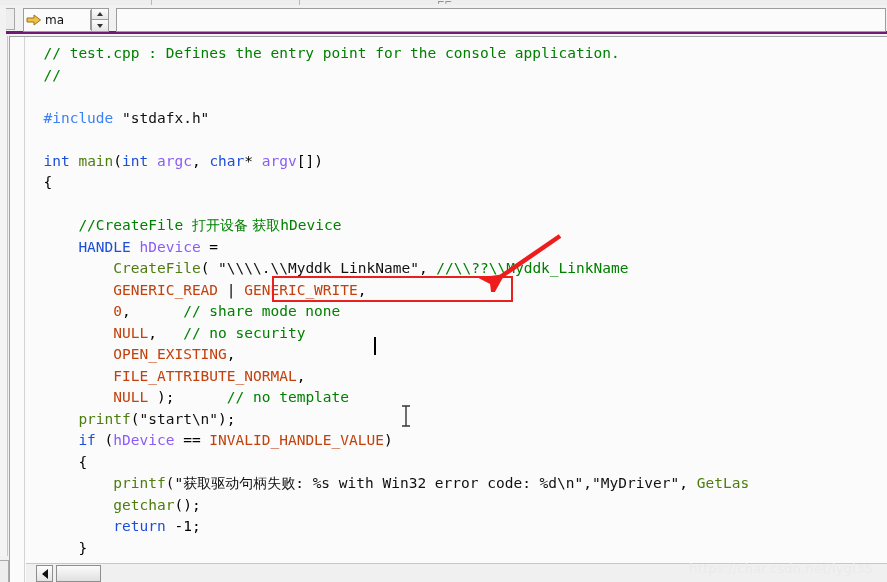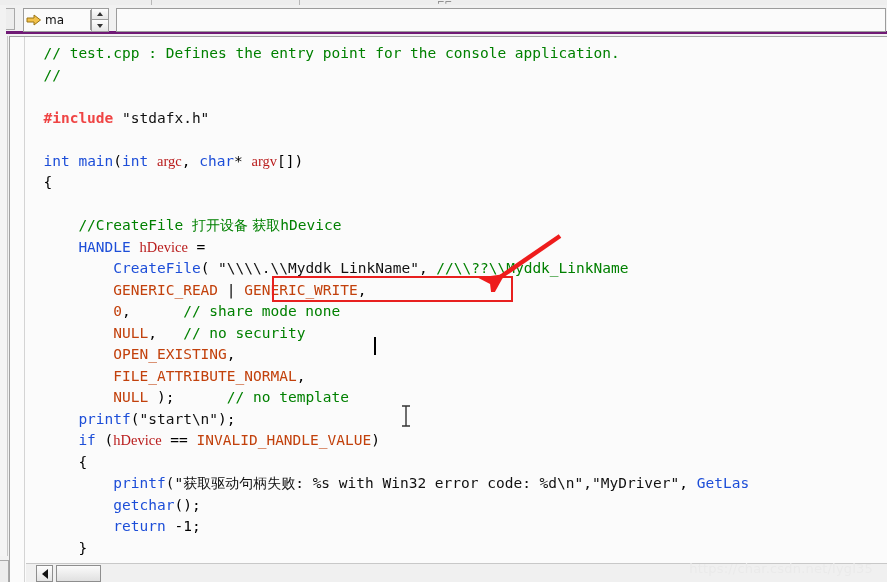--- a/index.html
+++ b/index.html
@@ -156,23 +156,23 @@
     color: #000000;
   }
   .code .ln {
     height: 21.5px;
     white-space: pre;
   }
 
   
   .t-cmt  { color: #008000; }
   .t-kw   { color: #1d4ed8; }
-  .t-pp   { color: #ef4444; font-weight: bold; }
-  .t-fn   { color: #1d4ed8; }
-  .t-id   { color: #b91c1c; font-family: Liberation Serif, serif; }
+  .t-pp   { color: #3b82f6; }
+  .t-fn   { color: #4d7c0f; }
+  .t-id   { color: #8b5cf6; }
   .t-str  { color: #111111; }
   .t-mac  { color: #c2410c; }
   .t-pun  { color: #000000; }
 
   .cjk { font-family: "DejaVu Sans", sans-serif; font-size: 14px; text-align: right; }
 
   
   .hl-box {
     position: absolute;
     left: 246px; top: 239px;

